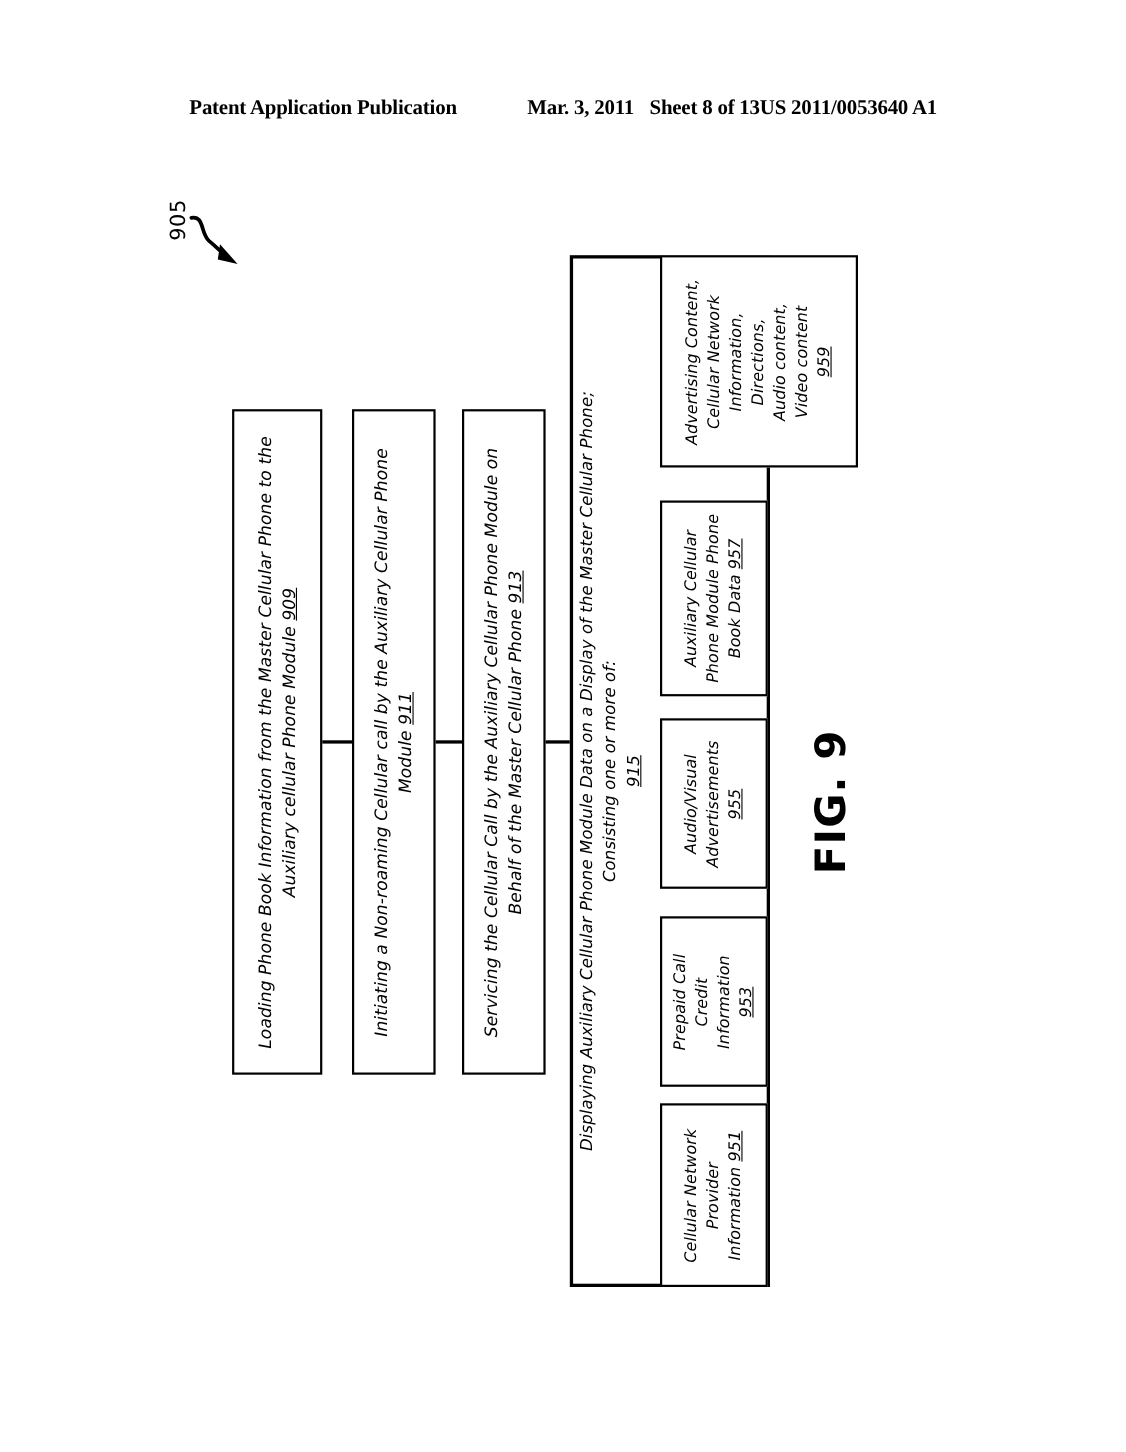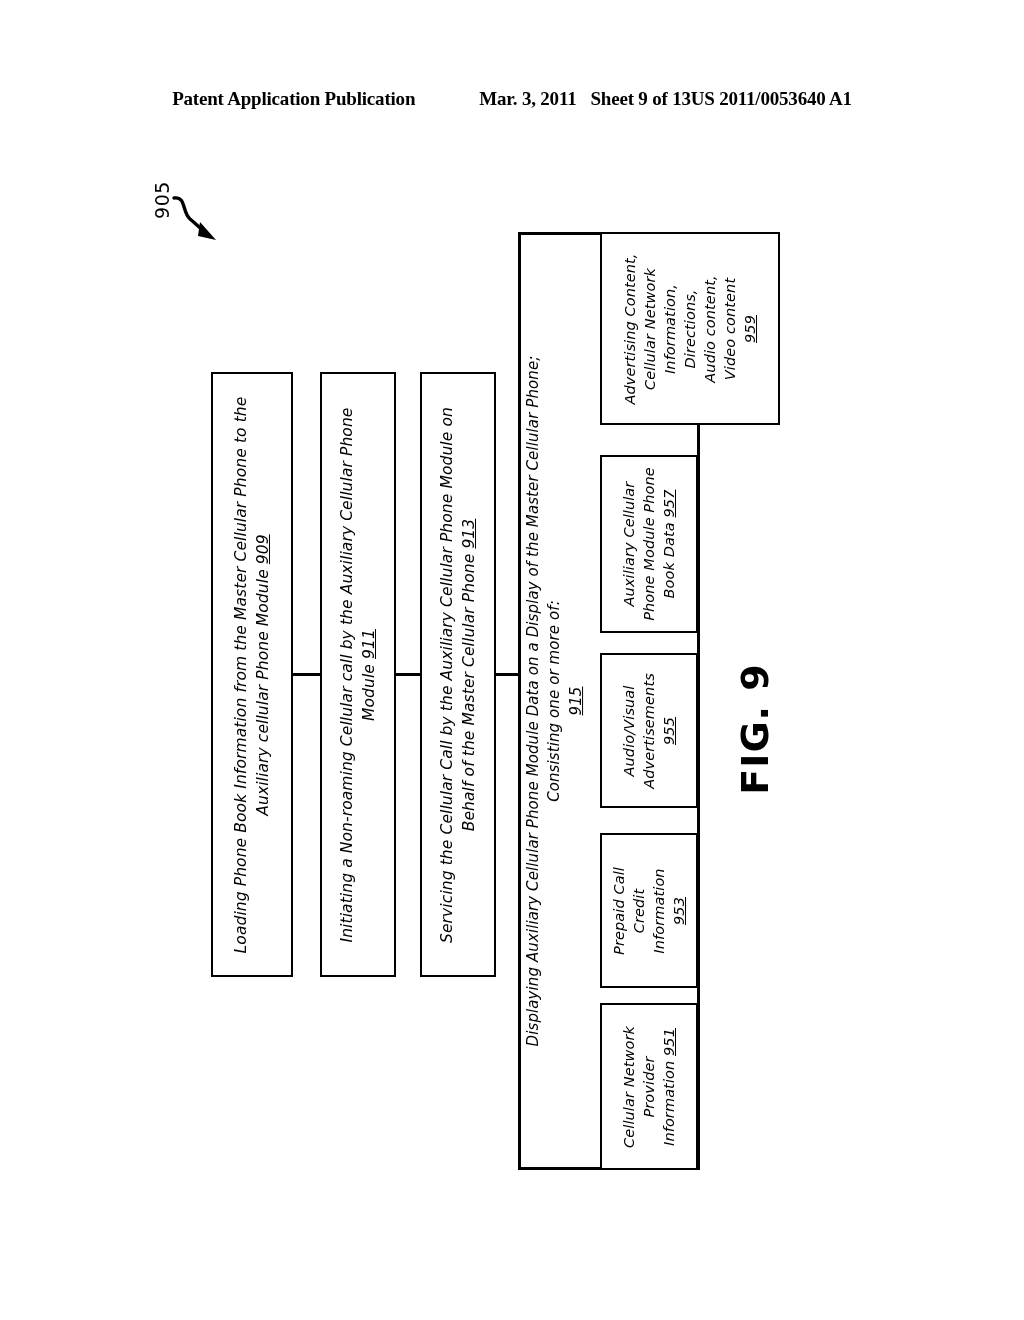--- a/index.html
+++ b/index.html
@@ -111,21 +111,21 @@
   .lead-arrow {
     position: absolute;
   }
 </style>
 </head>
 <body>
 
 <div class="page-header">
   <span class="hdr-pub">Patent Application Publication</span>
   <span class="hdr-date">Mar. 3, 2011</span>
-  <span class="hdr-sheet">Sheet 9 of 13</span>
+  <span class="hdr-sheet">Sheet 8 of 13</span>
   <span class="hdr-patno">US 2011/0053640 A1</span>
 </div>
 
 <div class="drawing">
 
   <div class="ref-905" style="left:142px; top:188px; width:40px; height:24px; line-height:24px; text-align:center;">905</div>
   <svg class="lead-arrow" style="left:170px; top:192px;" width="60" height="52" viewBox="0 0 60 52">
     <path d="M4,6 C16,4 12,20 20,27 C26,32 30,36 36,41" fill="none" stroke="#000" stroke-width="3.4" stroke-linecap="round"></path>
     <path d="M30,30 L46,48 L28,44 Z" fill="#000"></path>
   </svg>

